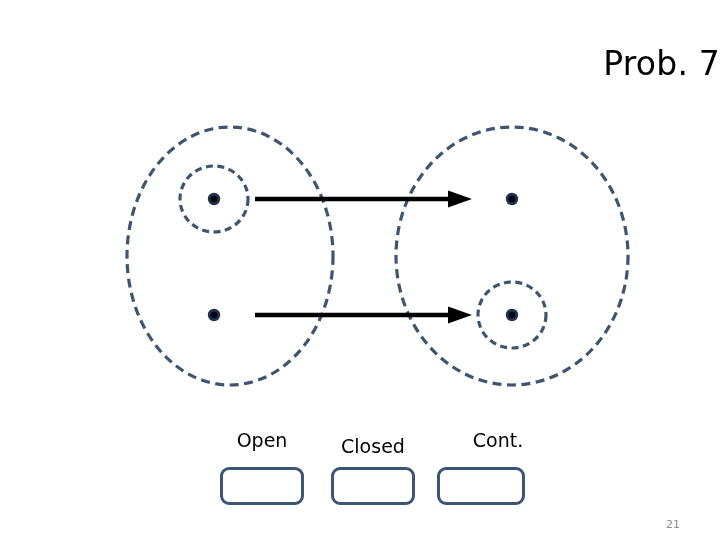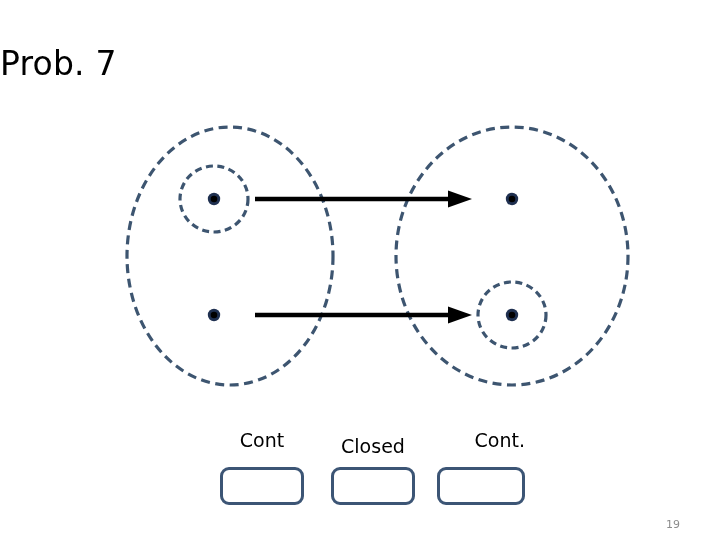--- a/index.html
+++ b/index.html
@@ -17,21 +17,21 @@
     position: relative;
     width: 720px;
     height: 540px;
     background: #ffffff;
   }
   #slide-title {
     position: absolute;
     left: 0;
     top: 44px;
     width: 720px;
-    text-align: left;
+    text-align: right;
     font-family: "DejaVu Sans", sans-serif;
     font-size: 33px;
     font-weight: 400;
     color: #000000;
     letter-spacing: 0.2px;
     line-height: 40px;
   }
   #diagram {
     position: absolute;
     left: 0;
@@ -103,27 +103,27 @@
     <g>
       <circle cx="512" cy="199" r="6.2" fill="#1F3050"></circle>
       <circle cx="512" cy="199" r="3.3" fill="#000000"></circle>
     </g>
     <g>
       <circle cx="512" cy="315" r="6.2" fill="#1F3050"></circle>
       <circle cx="512" cy="315" r="3.3" fill="#000000"></circle>
     </g>
   </svg>
 
-  <div class="legend-label" style="left:220px; top:428px; width:84px;">Cont</div>
+  <div class="legend-label" style="left:220px; top:428px; width:84px;">Open</div>
 
   <div class="legend-label" style="left:331px; top:434px; width:84px;">Closed</div>
 
-  <div class="legend-label" style="left:437px; top:428px; width:88px;text-align:right;">Cont.</div>
+  <div class="legend-label" style="left:454px; top:428px; width:88px;">Cont.</div>
 
   <div class="answer-box" style="left:220px; top:467px; width:84px; height:38px;"></div>
 
   <div class="answer-box" style="left:331px; top:467px; width:84px; height:38px;"></div>
 
   <div class="answer-box" style="left:437px; top:467px; width:88px; height:38px;"></div>
 
-  <div id="page-number">19</div>
+  <div id="page-number">21</div>
 
 </div>
 
 </body></html>

